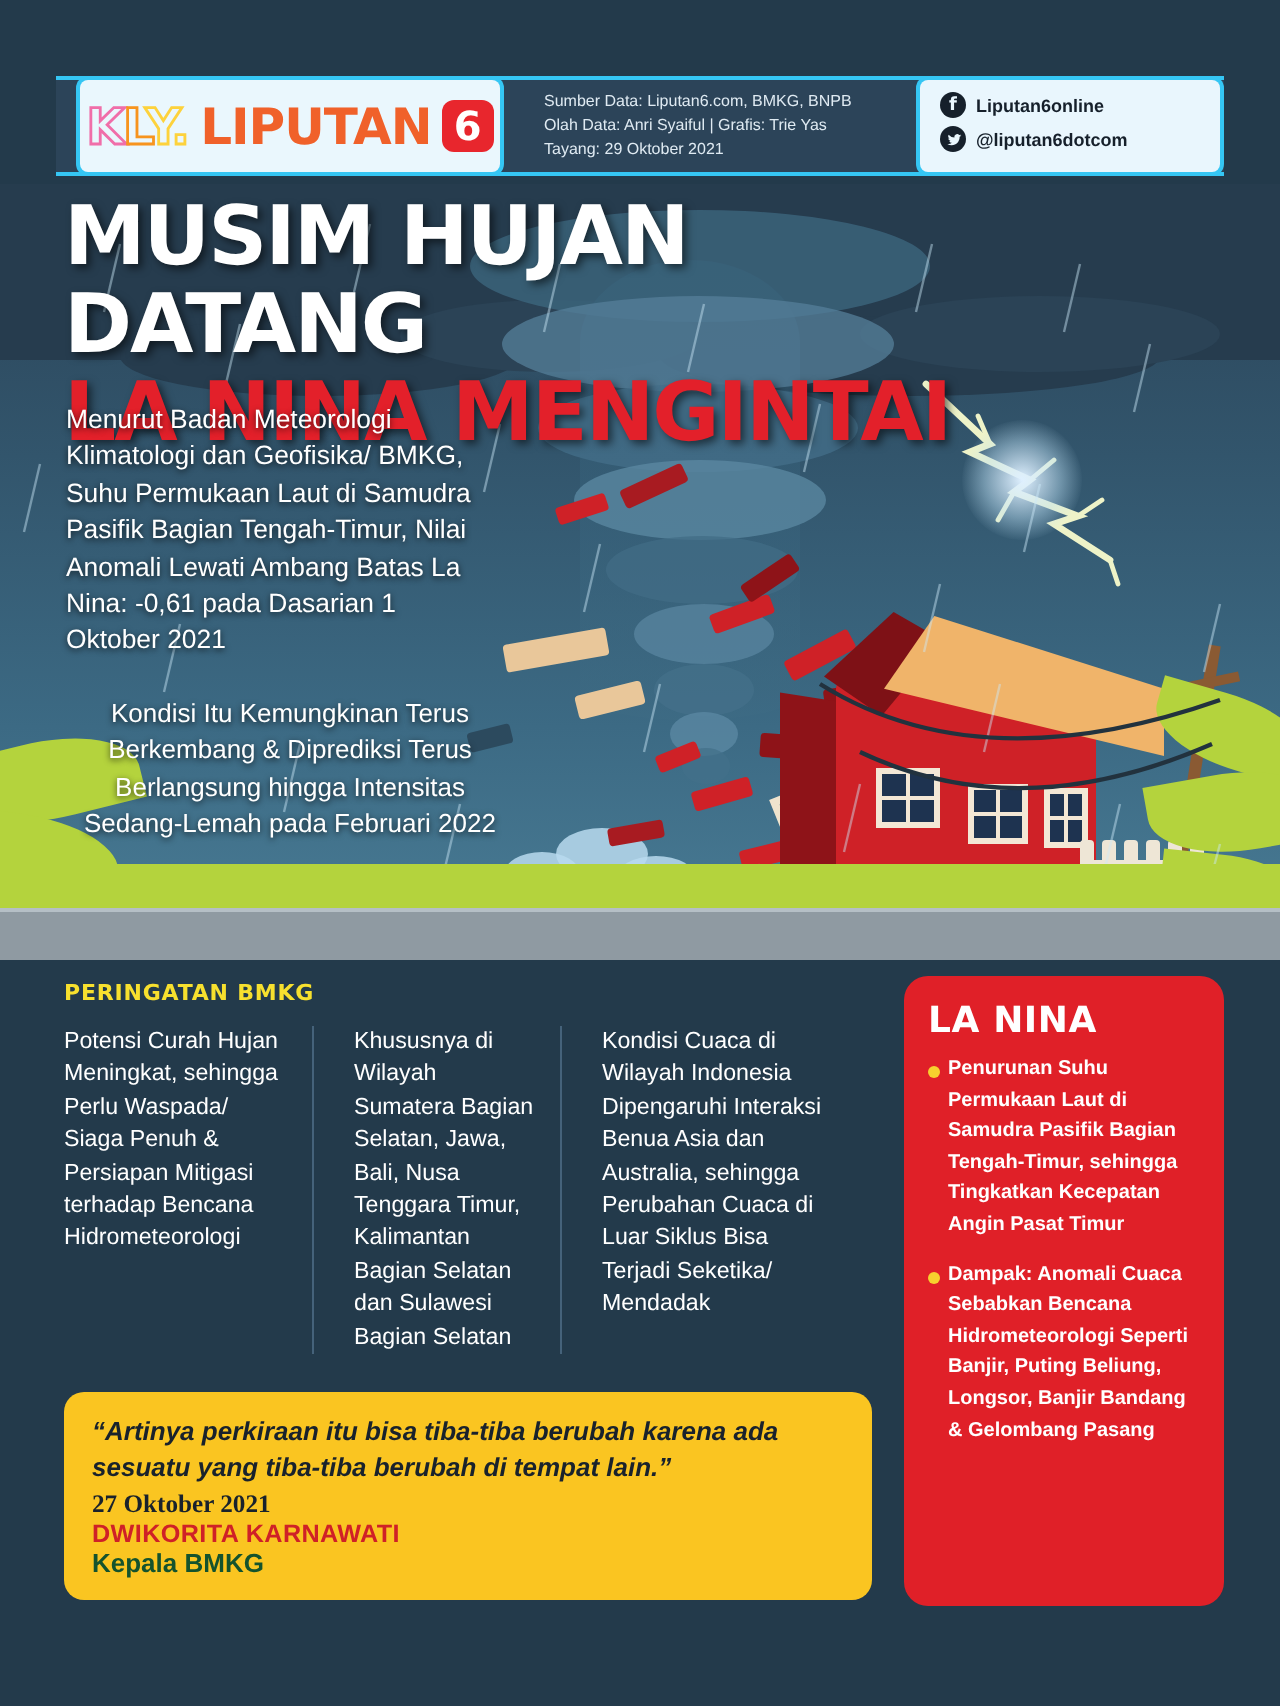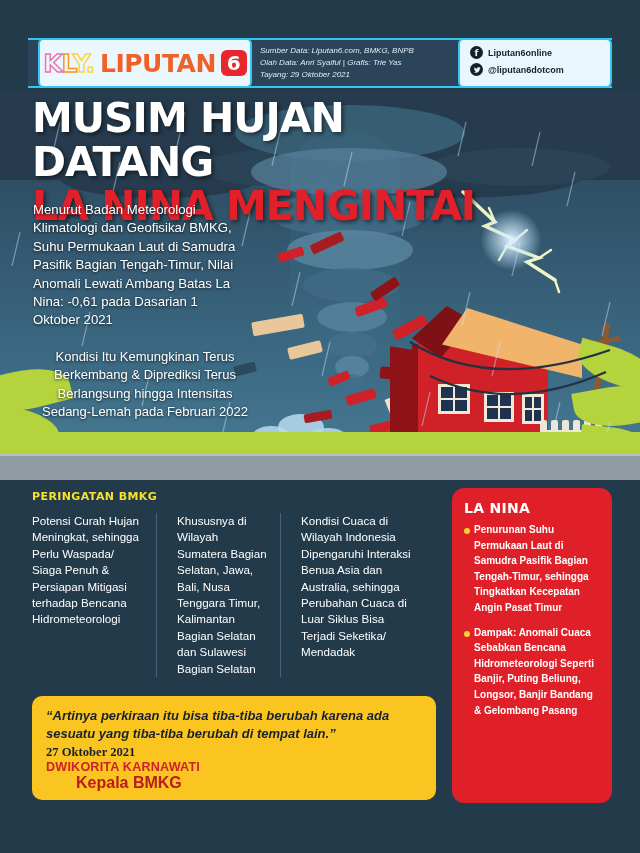--- a/index.html
+++ b/index.html
@@ -56,24 +56,23 @@
   .logo-six {
     margin-left:5px;
     width:26px; height:26px;
     background:#e8262d; border-radius:6px;
     color:#fff; font-size:20px; font-weight:bold;
     display:flex; align-items:center; justify-content:center;
     font-family:"DejaVu Sans", sans-serif;
   }
   .hdr-source {
     position:absolute;
-    left:232px; top:7px;
+    left:244px; top:7px;
     color:#dfeaf2; font-size:8px; line-height:12px;
     white-space:nowrap;
-    font-style:italic;
   }
   .hdr-social {
     position:absolute;
     right:2px; top:2px;
     width:150px; height:46px;
     background:#e9f6fd;
     border-radius:4px;
     box-shadow:0 0 0 2px #35c6f4;
     padding:6px 0 0 10px;
   }
@@ -267,21 +266,21 @@
 
   
   .lanina {
     position:absolute; left:452px; top:488px;
     width:160px; height:315px;
     background:#e02028;
     border-radius:12px;
     padding:12px 10px 10px 12px;
   }
   .ln-title {
-    color:#ffffff; font-size:14px; font-weight:bold;
+    color:#ffffff; font-size:18px; font-weight:bold;
     letter-spacing:.3px; margin-bottom:6px;
     font-family:"DejaVu Sans", sans-serif;
   }
   .ln-item { display:flex; margin-bottom:9px; }
   .ln-dot {
     width:6px; height:6px; border-radius:50%;
     background:#f7d02e; margin-top:6px; margin-right:4px; flex:0 0 6px;
   }
   .ln-item p { color:#ffffff; font-size:10px; line-height:15.6px; font-weight:bold; }
 
@@ -291,21 +290,21 @@
     width:404px; height:104px;
     background:#fac521; border-radius:10px;
     padding:11px 14px;
   }
   .q-text {
     color:#19222c; font-size:13px; line-height:17.5px;
     font-style:italic; font-weight:bold;
   }
   .q-date { color:#19222c; font-size:12.6px; font-weight:bold; margin-top:3px;font-family:Liberation Serif, serif; }
   .q-name { color:#cf2127; font-size:12.6px; font-weight:bold; letter-spacing:.2px; }
-  .q-role { color:#b91c1c; font-size:16px; font-weight:bold;margin-left:30px; }
+  .q-role { color:#14532d; font-size:13px; font-weight:bold; }
 </style>
 </head>
 <body>
 
 <div class="poster">
 
   <div class="header">
     <div class="hdr-plate"></div>
 
     <div class="hdr-logo-box">

